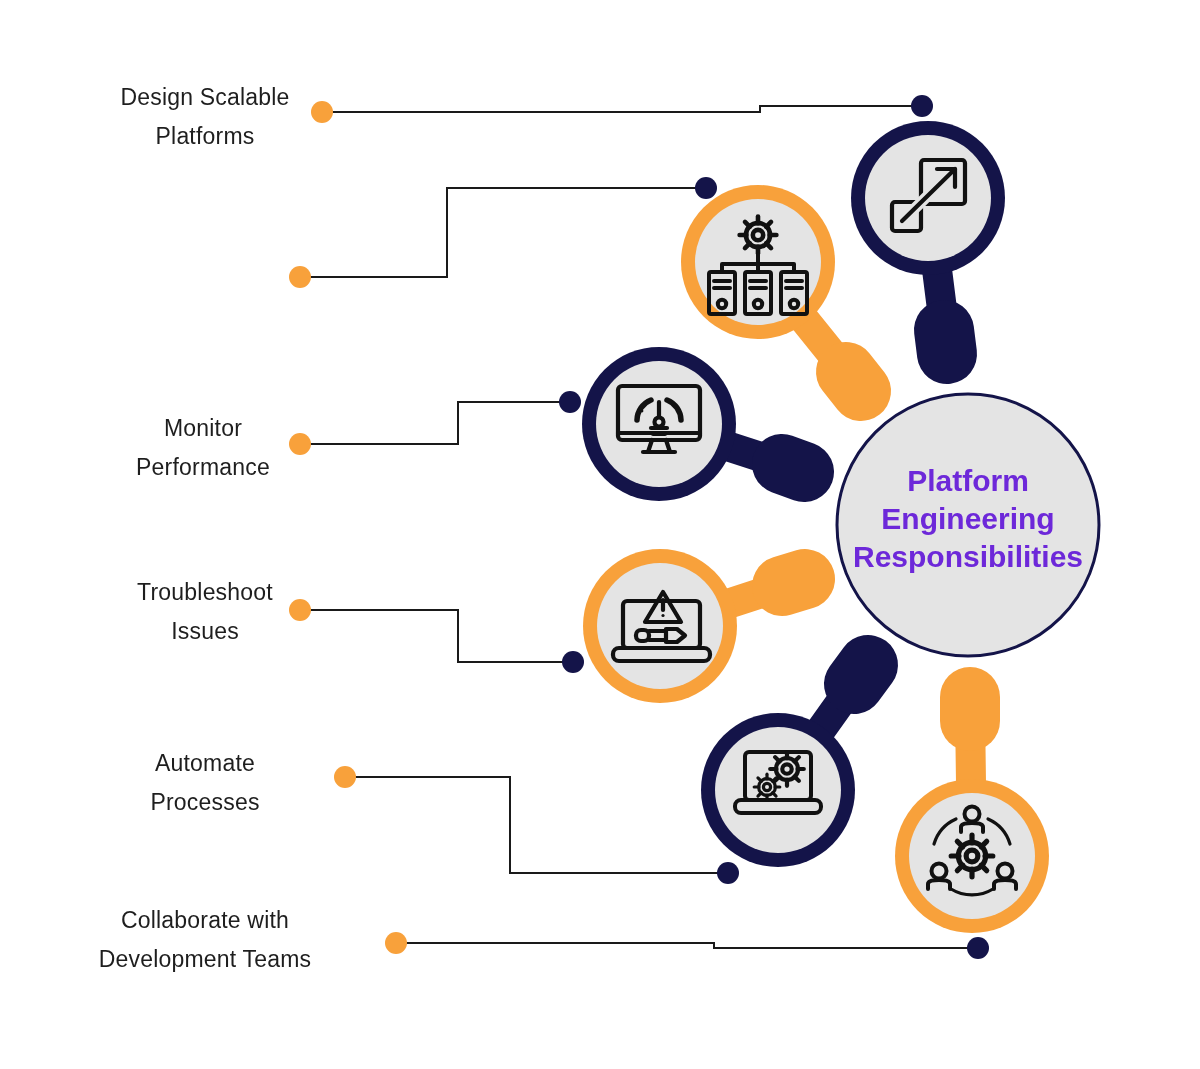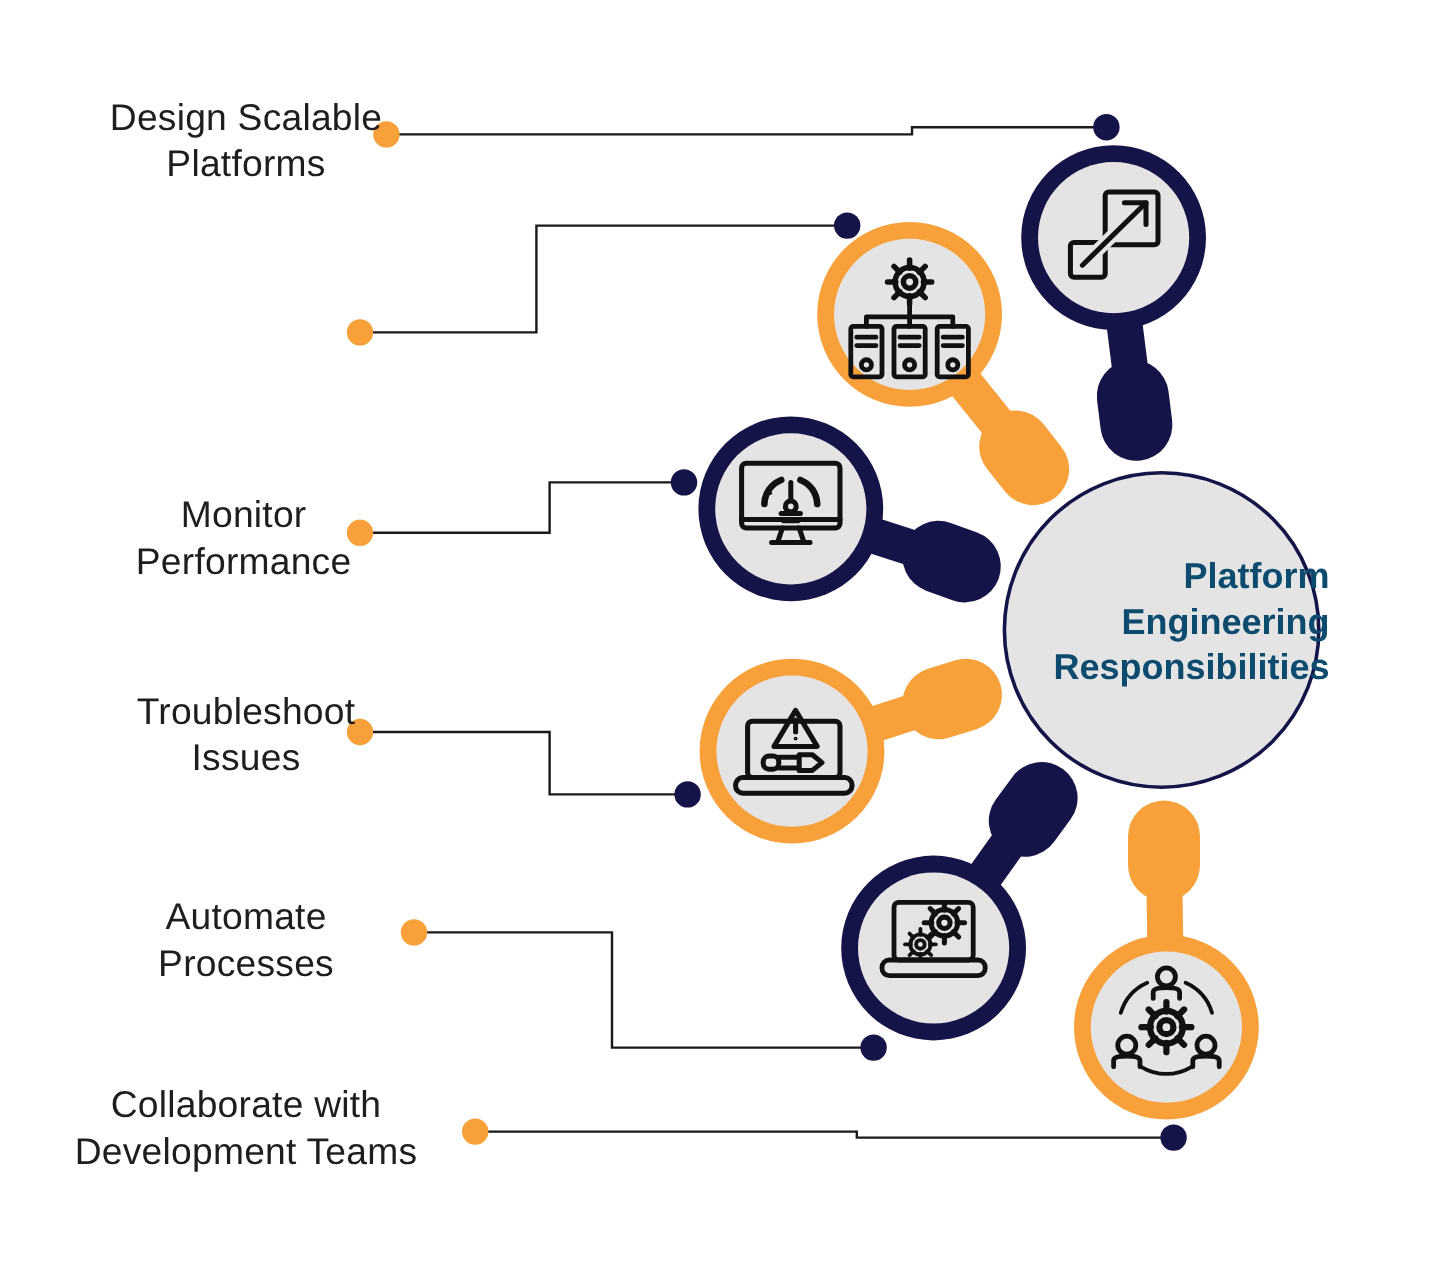--- a/index.html
+++ b/index.html
@@ -9,35 +9,35 @@
     width:1200px;height:1069px;
     background:#ffffff;
     font-family:"Liberation Sans", sans-serif;
     overflow:hidden;
   }
   .diagram-svg{position:absolute;left:0;top:0;}
   .node-label{
     position:absolute;
     text-align:center;
     white-space:pre-line;
-    font-size:31px;
+    font-size:23px;
     line-height:39px;
     font-weight:500;
     color:#1e1e1e;
     letter-spacing:0.2px;
   }
   .center-label{
     position:absolute;
     left:828px;top:462px;width:280px;
-    text-align:right;
+    text-align:center;
     white-space:pre-line;
     font-size:30px;
     line-height:38px;
     font-weight:700;
-    color:#0c4a6e;
+    color:#6d28d9;
   }
 </style>
 </head>
 <body>
 
 <div class="canvas">
 
   <svg class="diagram-svg" width="1200" height="1069" viewBox="0 0 1200 1069">
 
     <defs>

